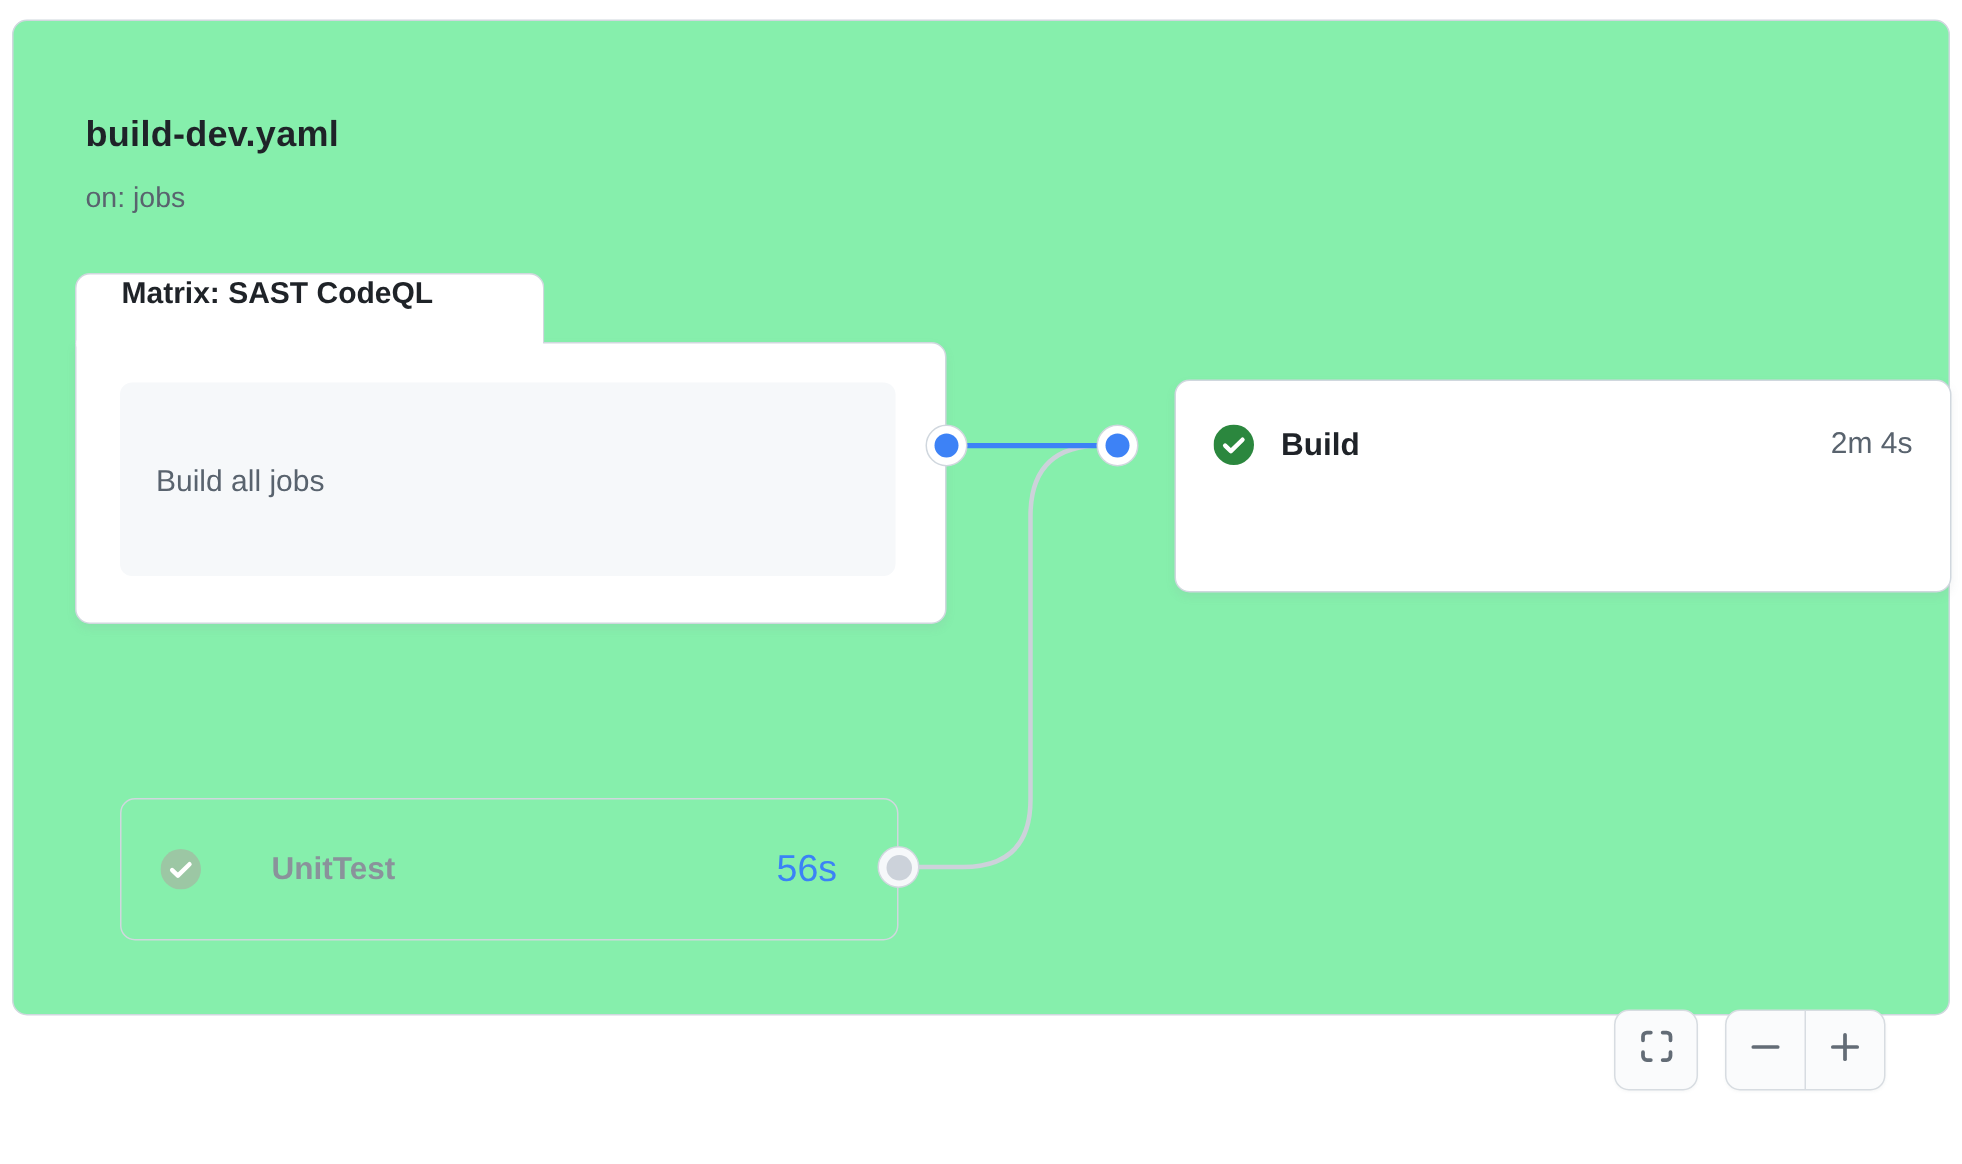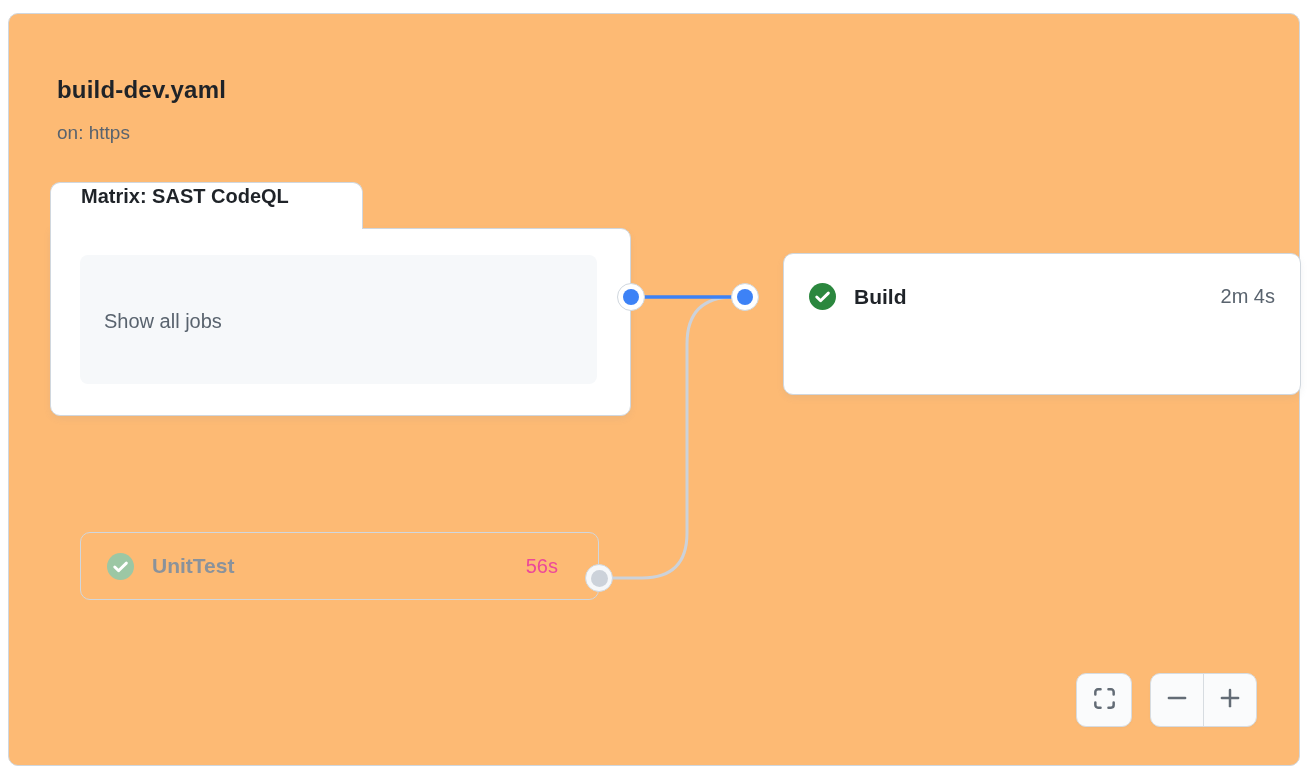--- a/index.html
+++ b/index.html
@@ -3,22 +3,22 @@
 <meta charset="utf-8">
 <style>
   * { margin: 0; padding: 0; box-sizing: border-box; }
   html, body { background: #ffffff; }
   body {
     font-family: "Liberation Sans", "DejaVu Sans", sans-serif;
     width: 1308px; height: 776px; position: relative; overflow: hidden;
     color: #1f2328;
   }
   .canvas {
-    position: absolute; left: 8px; top: 13px; width: 1292px; height: 753px;
-    background: #fdba74; border: 1.5px solid #d0d7de; border-radius: 10px;
+    position: absolute; left: 8px; top: 13px; width: 1292px; height: 664px;
+    background: #86efac; border: 1.5px solid #d0d7de; border-radius: 10px;
   }
   .hdr-title {
     position: absolute; left: 48px; top: 62px;
     font-size: 24px; font-weight: 700; color: #1f2328; letter-spacing: .2px;
   }
   .hdr-trigger {
     position: absolute; left: 48px; top: 108px;
     font-size: 19px; color: #59636e;
   }
 
@@ -63,26 +63,26 @@
   .duration { margin-left: auto; font-size: 20px; color: #59636e; }
   .build-link {
     margin-top: 26px; font-size: 20px; white-space: nowrap; overflow: hidden;
     cursor: pointer;
   }
   .build-link .url { color: #2b62d9; }
   .build-link .ellipsis { color: #24292f; }
 
   
   .unittest-card {
-    position: absolute; left: 80px; top: 532px; width: 519px; height: 68px;
+    position: absolute; left: 80px; top: 532px; width: 519px; height: 95px;
     background: transparent; border: 1.5px solid #d0d7de; border-radius: 10px; z-index: 2;
-    display: flex; align-items: center; padding: 0 26px; cursor: pointer;
+    display: flex; align-items: center; padding: 0 26px; cursor: pointer; gap: 29px;
   }
   .muted-name { font-size: 21px; font-weight: 700; color: #8a929b; }
-  .muted-duration { margin-left: auto; font-size: 20px; color: #ec4899; padding-right: 14px; }
+  .muted-duration { margin-left: auto; font-size: 25px; color: #3b82f6; padding-right: 14px; }
 
   
   .port {
     position: absolute; width: 28px; height: 28px; border-radius: 50%;
     background: #ffffff; border: 1.5px solid #d0d7de; z-index: 4;
     display: flex; align-items: center; justify-content: center;
   }
   .port .dot { width: 16px; height: 16px; border-radius: 50%; background: #3d82f6; }
   .port.muted { background: #f6f8fa; }
   .port.muted .dot { background: #ccd2da; width: 17px; height: 17px; }
@@ -101,34 +101,34 @@
   }
   .zoom-cell { flex: 1; display: flex; align-items: center; justify-content: center; cursor: pointer; }
   .zoom-cell + .zoom-cell { border-left: 1.5px solid #d7dce1; }
 </style>
 </head>
 <body>
 
 <div class="canvas">
 
   <div class="hdr-title">build-dev.yaml</div>
-  <div class="hdr-trigger">on: https</div>
+  <div class="hdr-trigger">on: jobs</div>
 </div>
 
 <svg class="edges" width="1308" height="776" viewBox="0 0 1308 776">
   <path d="M 599 578 L 642 578 Q 687 578 687 533 L 687 344 Q 687 297 734 297 L 745 297" fill="none" stroke="#ccd2da" stroke-width="3"></path>
   <path d="M 631 297 L 745 297" fill="none" stroke="#3d82f6" stroke-width="3.5"></path>
 </svg>
 
 <div class="matrix-tab">
   <span>Matrix: SAST CodeQL</span>
 </div>
 <div class="matrix-body">
   <div class="matrix-summary">
-    <div class="show-all">Show all jobs</div>
+    <div class="show-all">Build all jobs</div>
   </div>
 </div>
 
 <div class="build-card">
   <div class="row">
     <span class="icon-gap">
       <svg width="27" height="27" viewBox="0 0 24 24">
         <circle cx="12" cy="12" r="12" fill="#2b873e"></circle>
         <path d="M6.9 12.5 L10.3 15.8 L17.2 9" fill="none" stroke="#ffffff" stroke-width="2.6" stroke-linecap="round" stroke-linejoin="round"></path>
       </svg>

